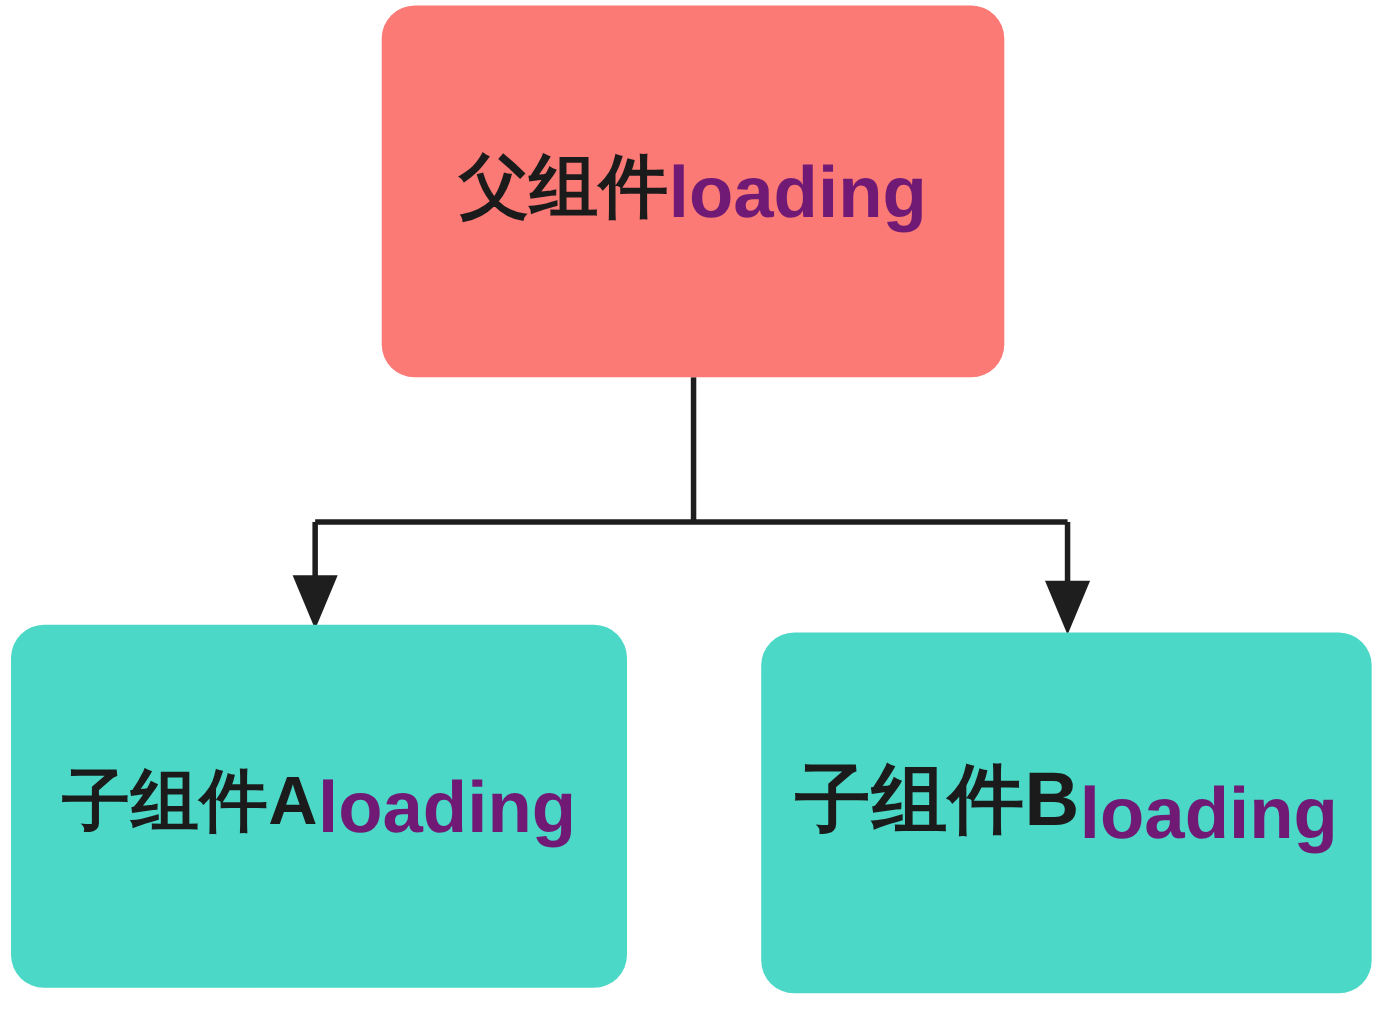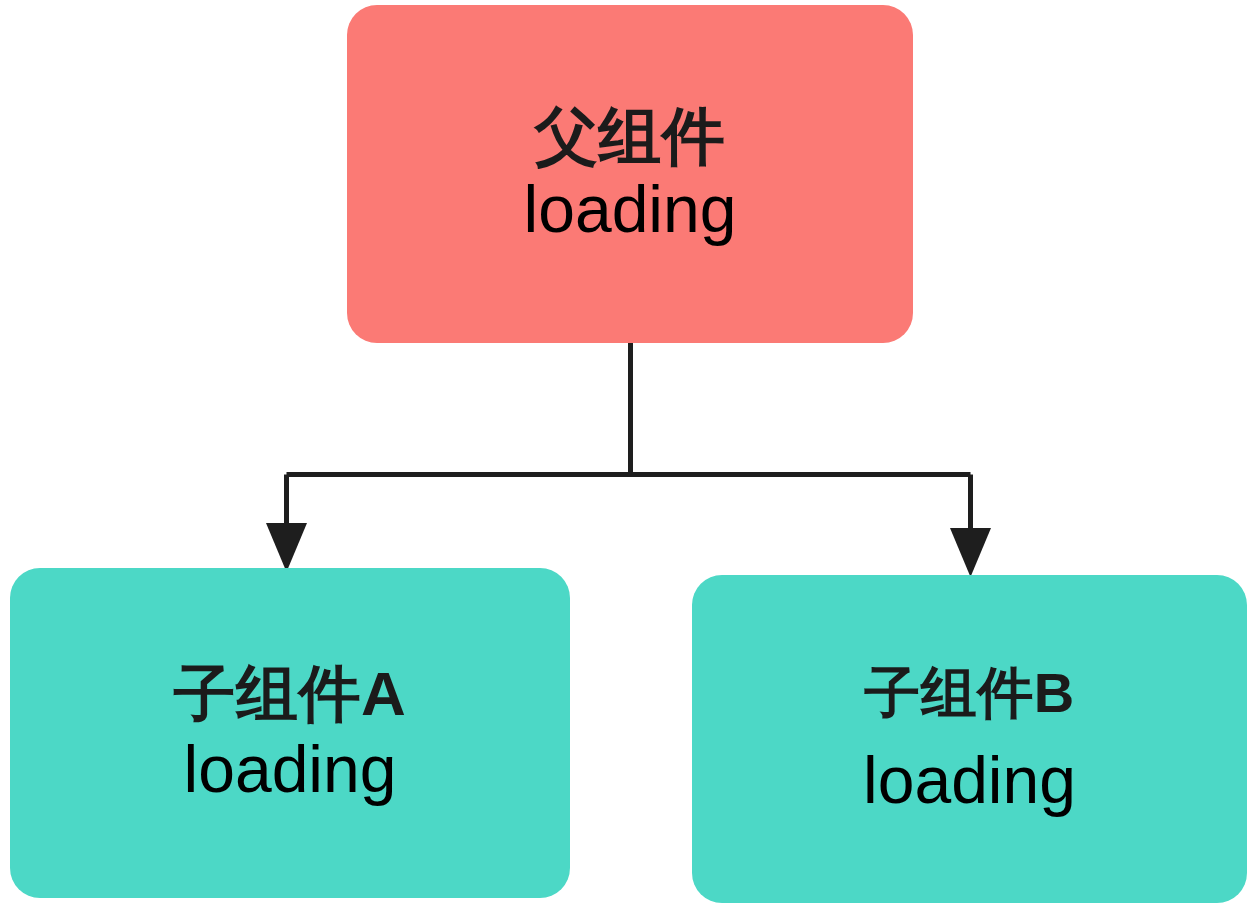--- a/index.html
+++ b/index.html
@@ -23,36 +23,36 @@
     left: 0;
     top: 0;
     width: 1256px;
     height: 919px;
     pointer-events: none;
   }
   .node {
     position: absolute;
     box-sizing: border-box;
     display: flex;
-    flex-direction: column;
+    flex-direction: row;
     align-items: center;
     justify-content: center;
     border-radius: 30px;
     text-align: center;
     line-height: 1.04;
   }
   .node-title {
     font-weight: bold;
     color: #1b1b1b;
     letter-spacing: 0.5px;
     white-space: nowrap;
   }
   .node-subtitle {
-    font-weight: normal;
-    color: #000000;
+    font-weight: bold;
+    color: #701a75;
     white-space: nowrap;
   }
 
   
   #node-parent {
     left: 347px;
     top: 5px;
     width: 566px;
     height: 338px;
     background: #fb7a75;
@@ -83,21 +83,21 @@
 
   
   #node-child-b {
     left: 692px;
     top: 575px;
     width: 555px;
     height: 328px;
     background: #4cd8c6;
   }
   #node-child-b .node-title {
-    font-size: 56px;
+    font-size: 69px;
     margin-bottom: 24px;
   }
   #node-child-b .node-subtitle {
     font-size: 66px;
   }
 </style>
 </head>
 <body>
 
 <div id="canvas">

